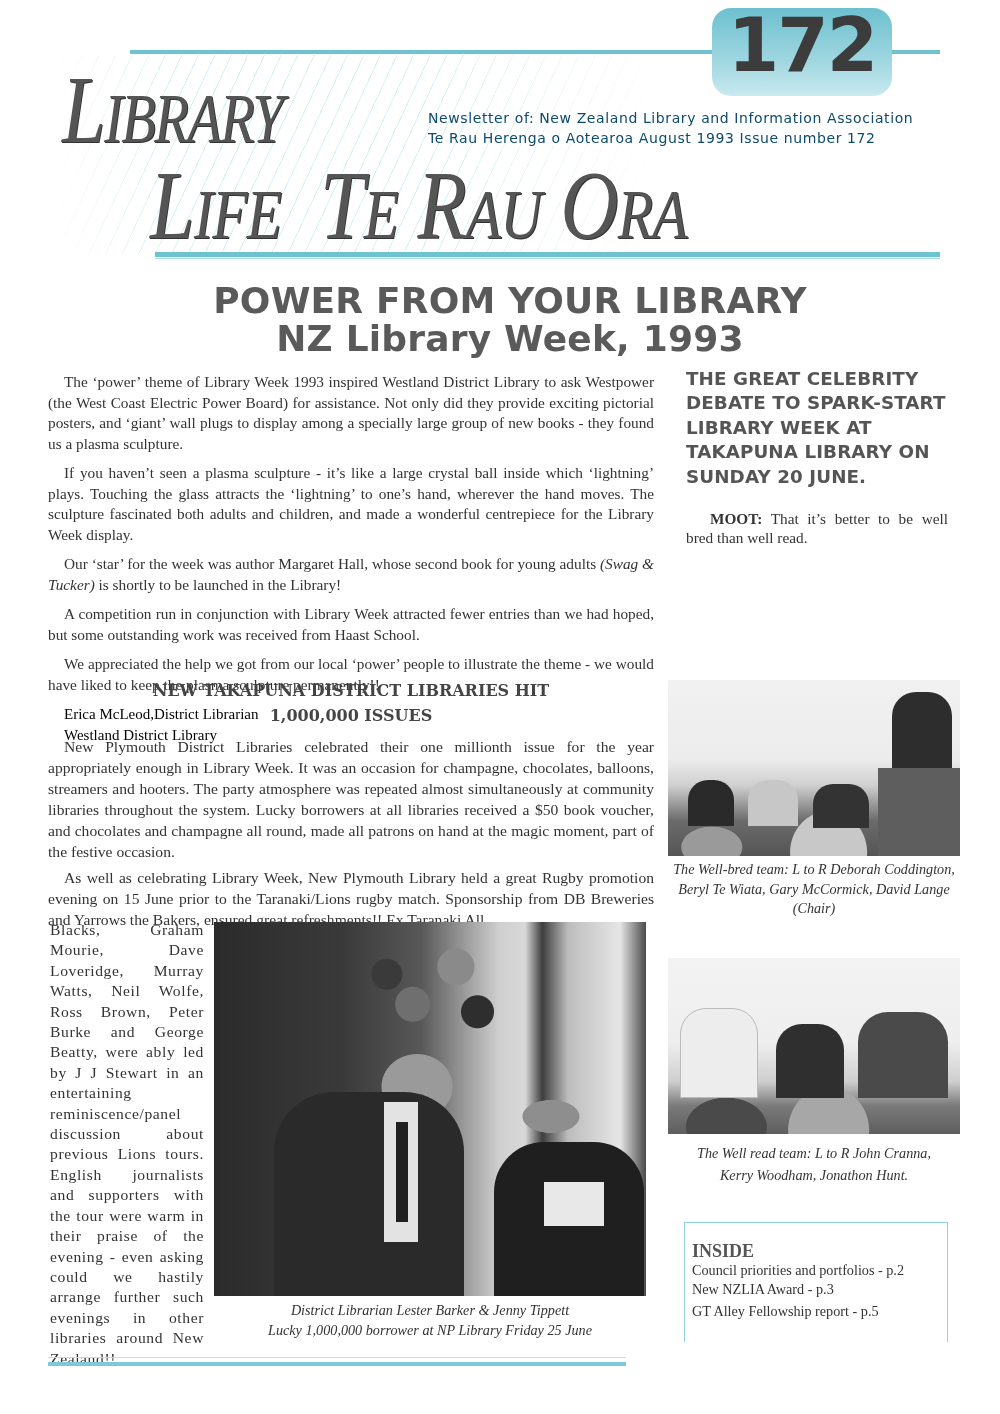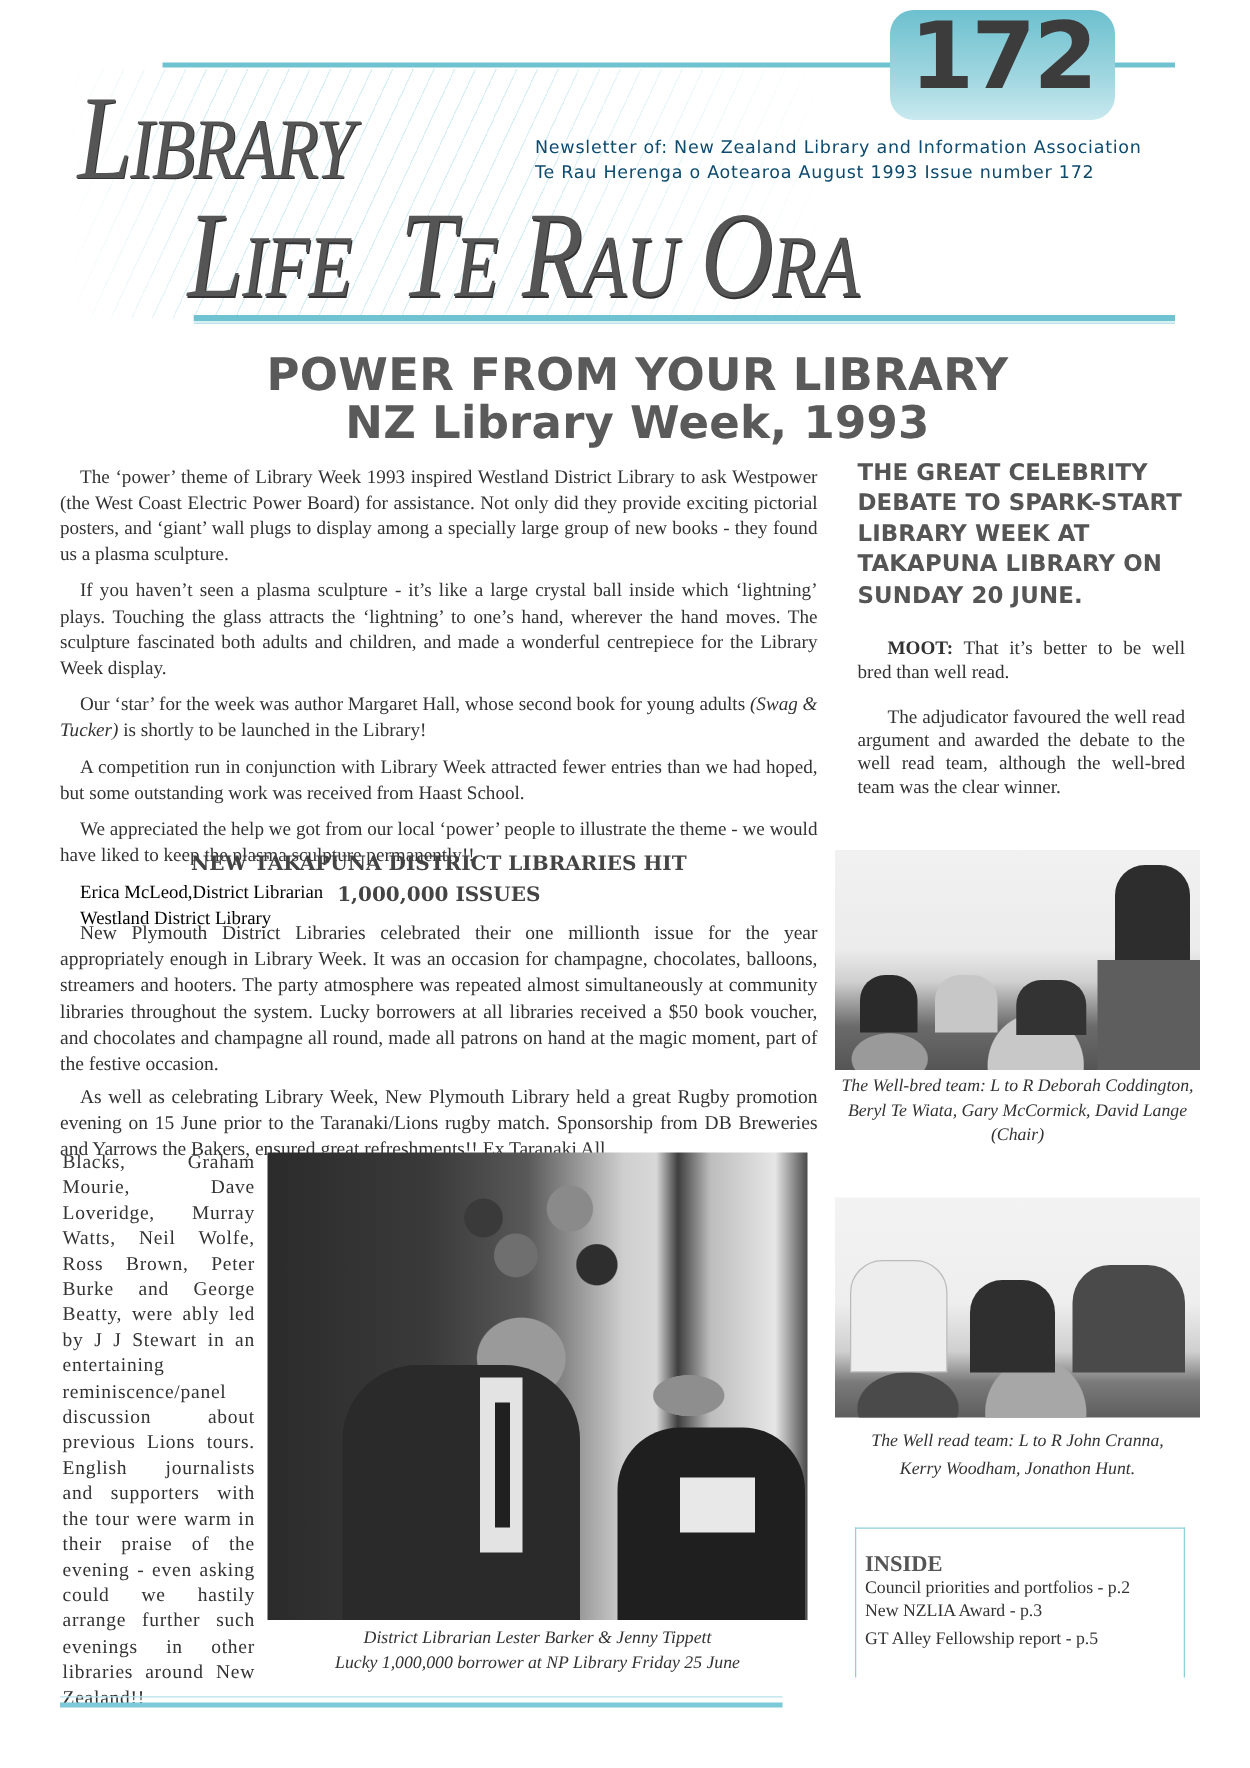--- a/index.html
+++ b/index.html
@@ -203,21 +203,20 @@
   <div class="books"></div>
 </div>
 <div class="caption cap-np">
   <div>District Librarian Lester Barker &amp; Jenny Tippett</div>
   <div>Lucky 1,000,000 borrower at NP Library Friday 25 June</div>
 </div>
 
 <h3 class="debate-heading">THE GREAT CELEBRITY DEBATE TO SPARK-START LIBRARY WEEK AT TAKAPUNA LIBRARY ON SUNDAY 20 JUNE.</h3>
 <div class="debate-body">
   <p class="p"><span class="moot">MOOT:</span><span>   That it’s better to be well bred than well read.</span></p>
-  <p class="p">The adjudicator favoured the well read argument and awarded the debate to the well read team, although the well-bred team was the clear winner.</p>
 </div>
 
 <div class="photo photo-wellbred">
   <div class="p1"></div>
   <div class="p2"></div>
   <div class="p3"></div>
   <div class="speaker"></div>
   <div class="podium"></div>
 </div>
 <div class="caption cap-wellbred">The Well-bred team: L to R Deborah Coddington, Beryl Te Wiata, Gary McCormick, David Lange (Chair)</div>

